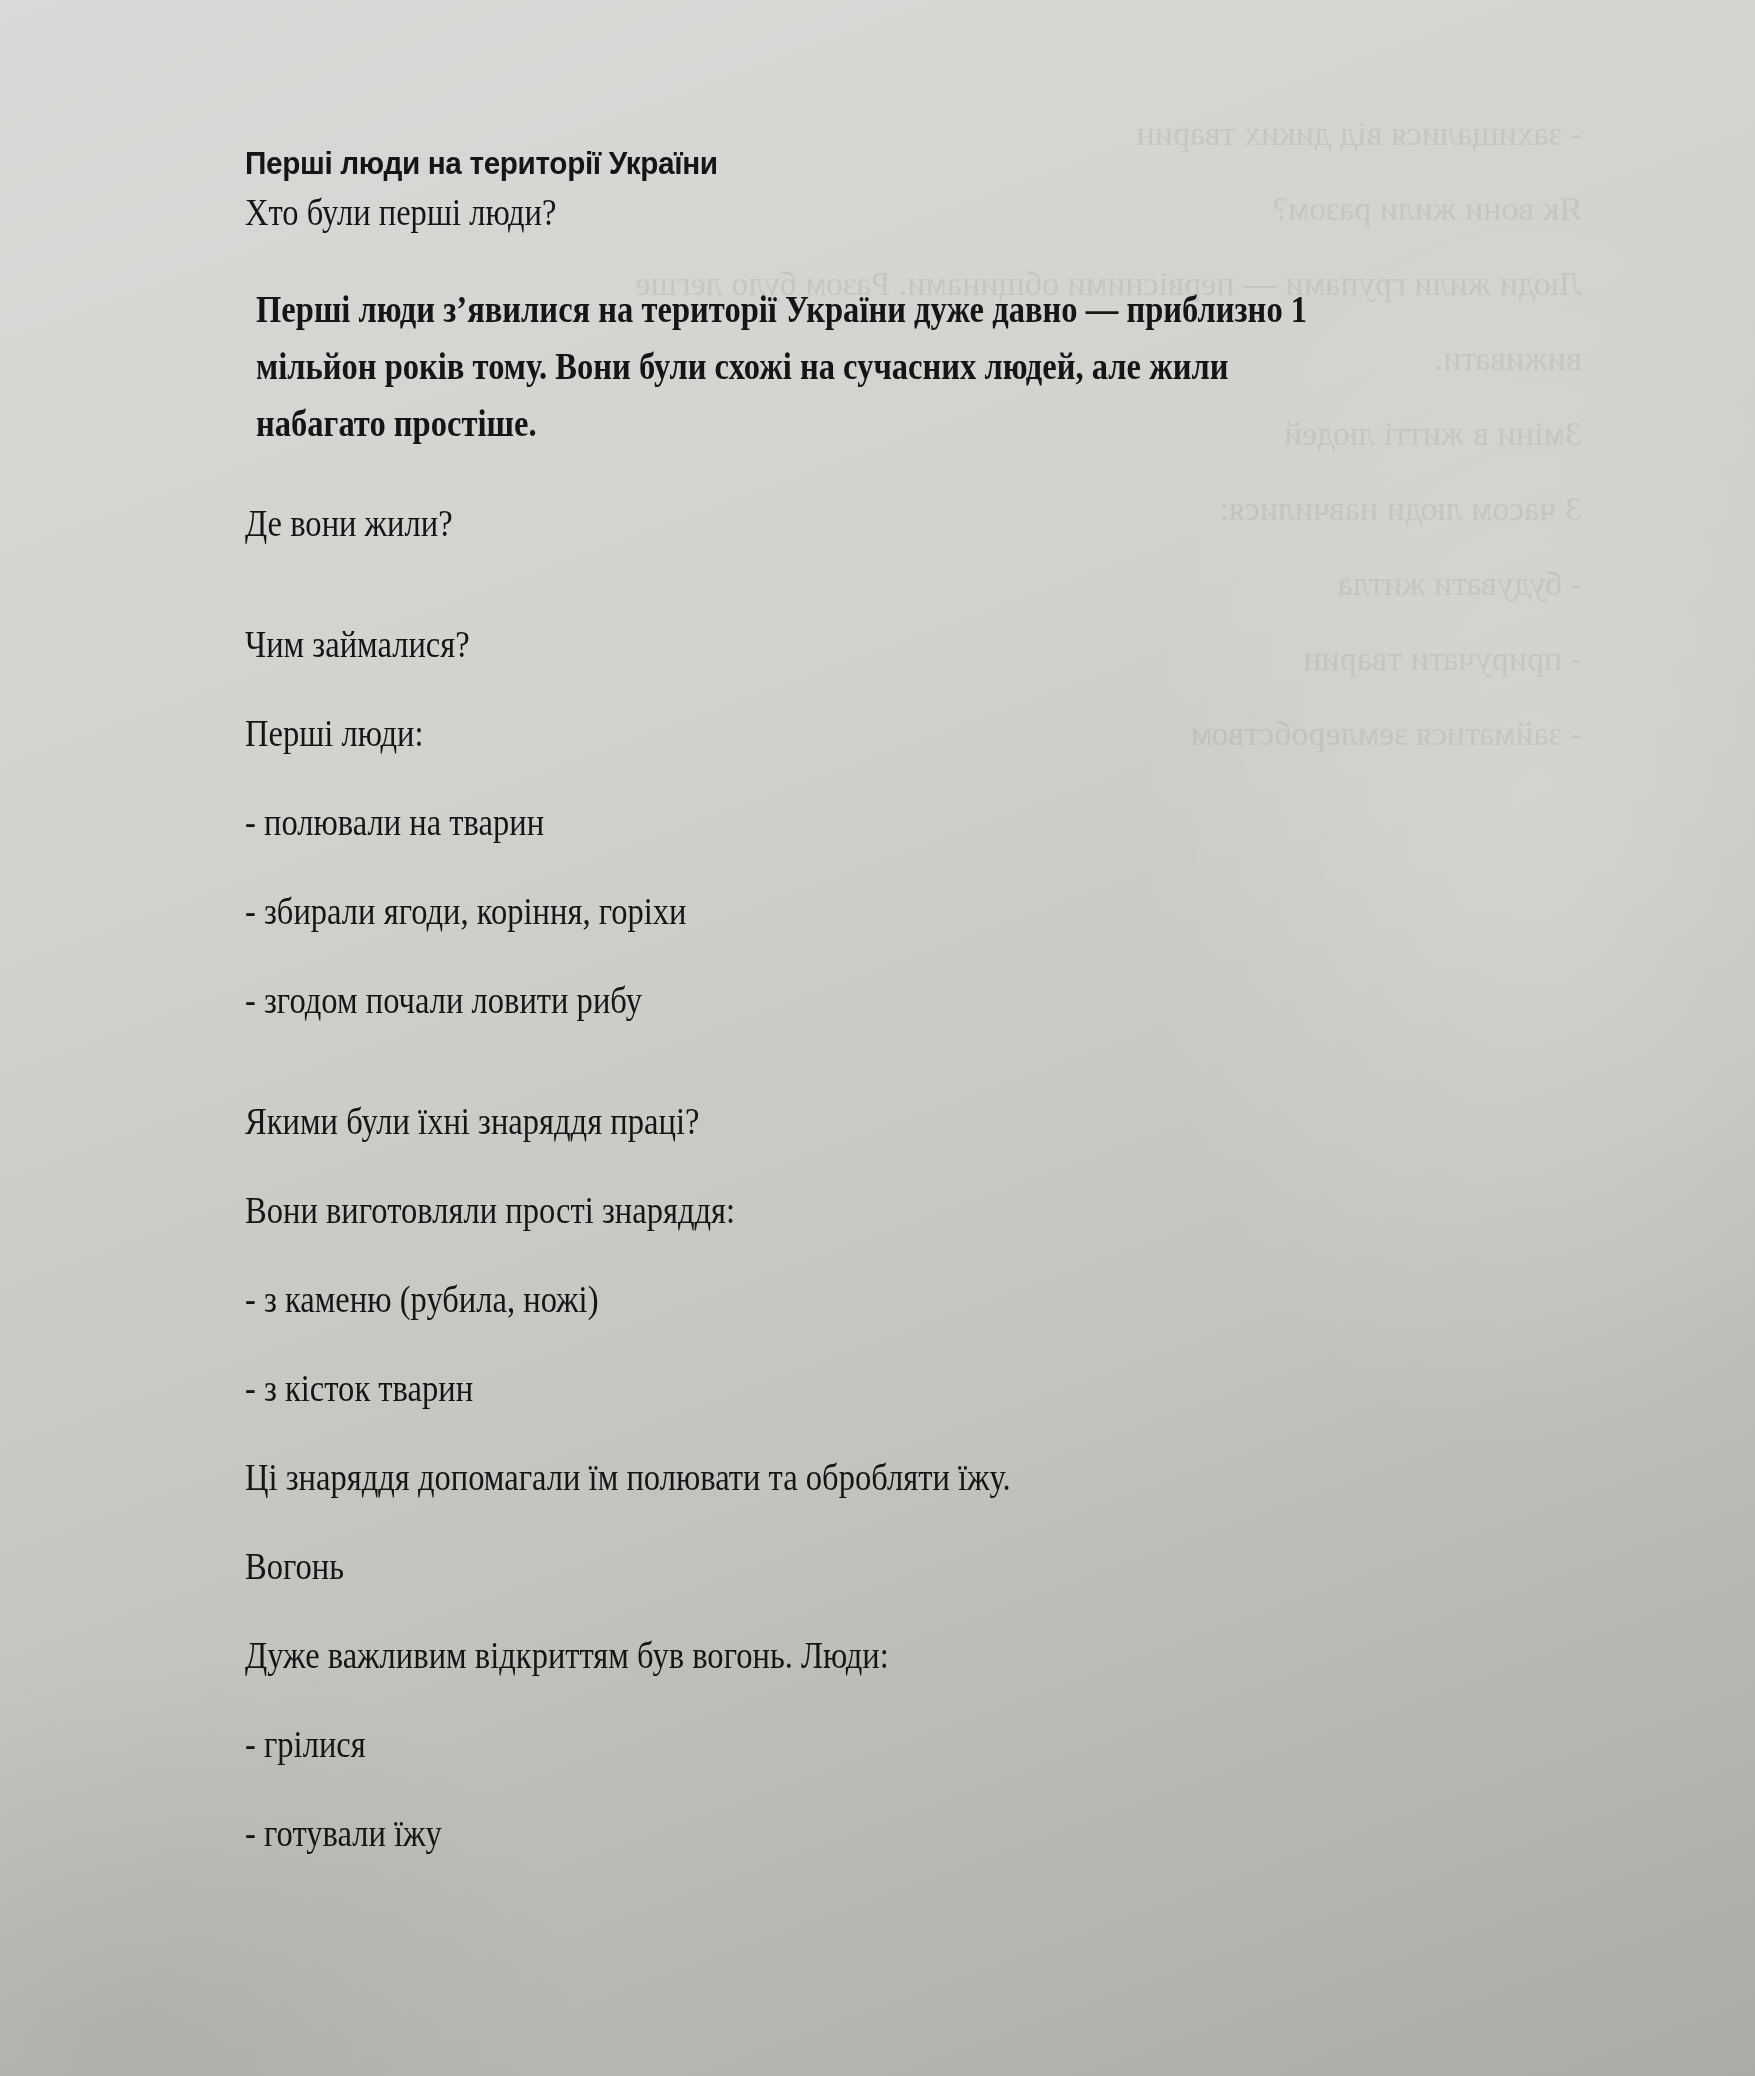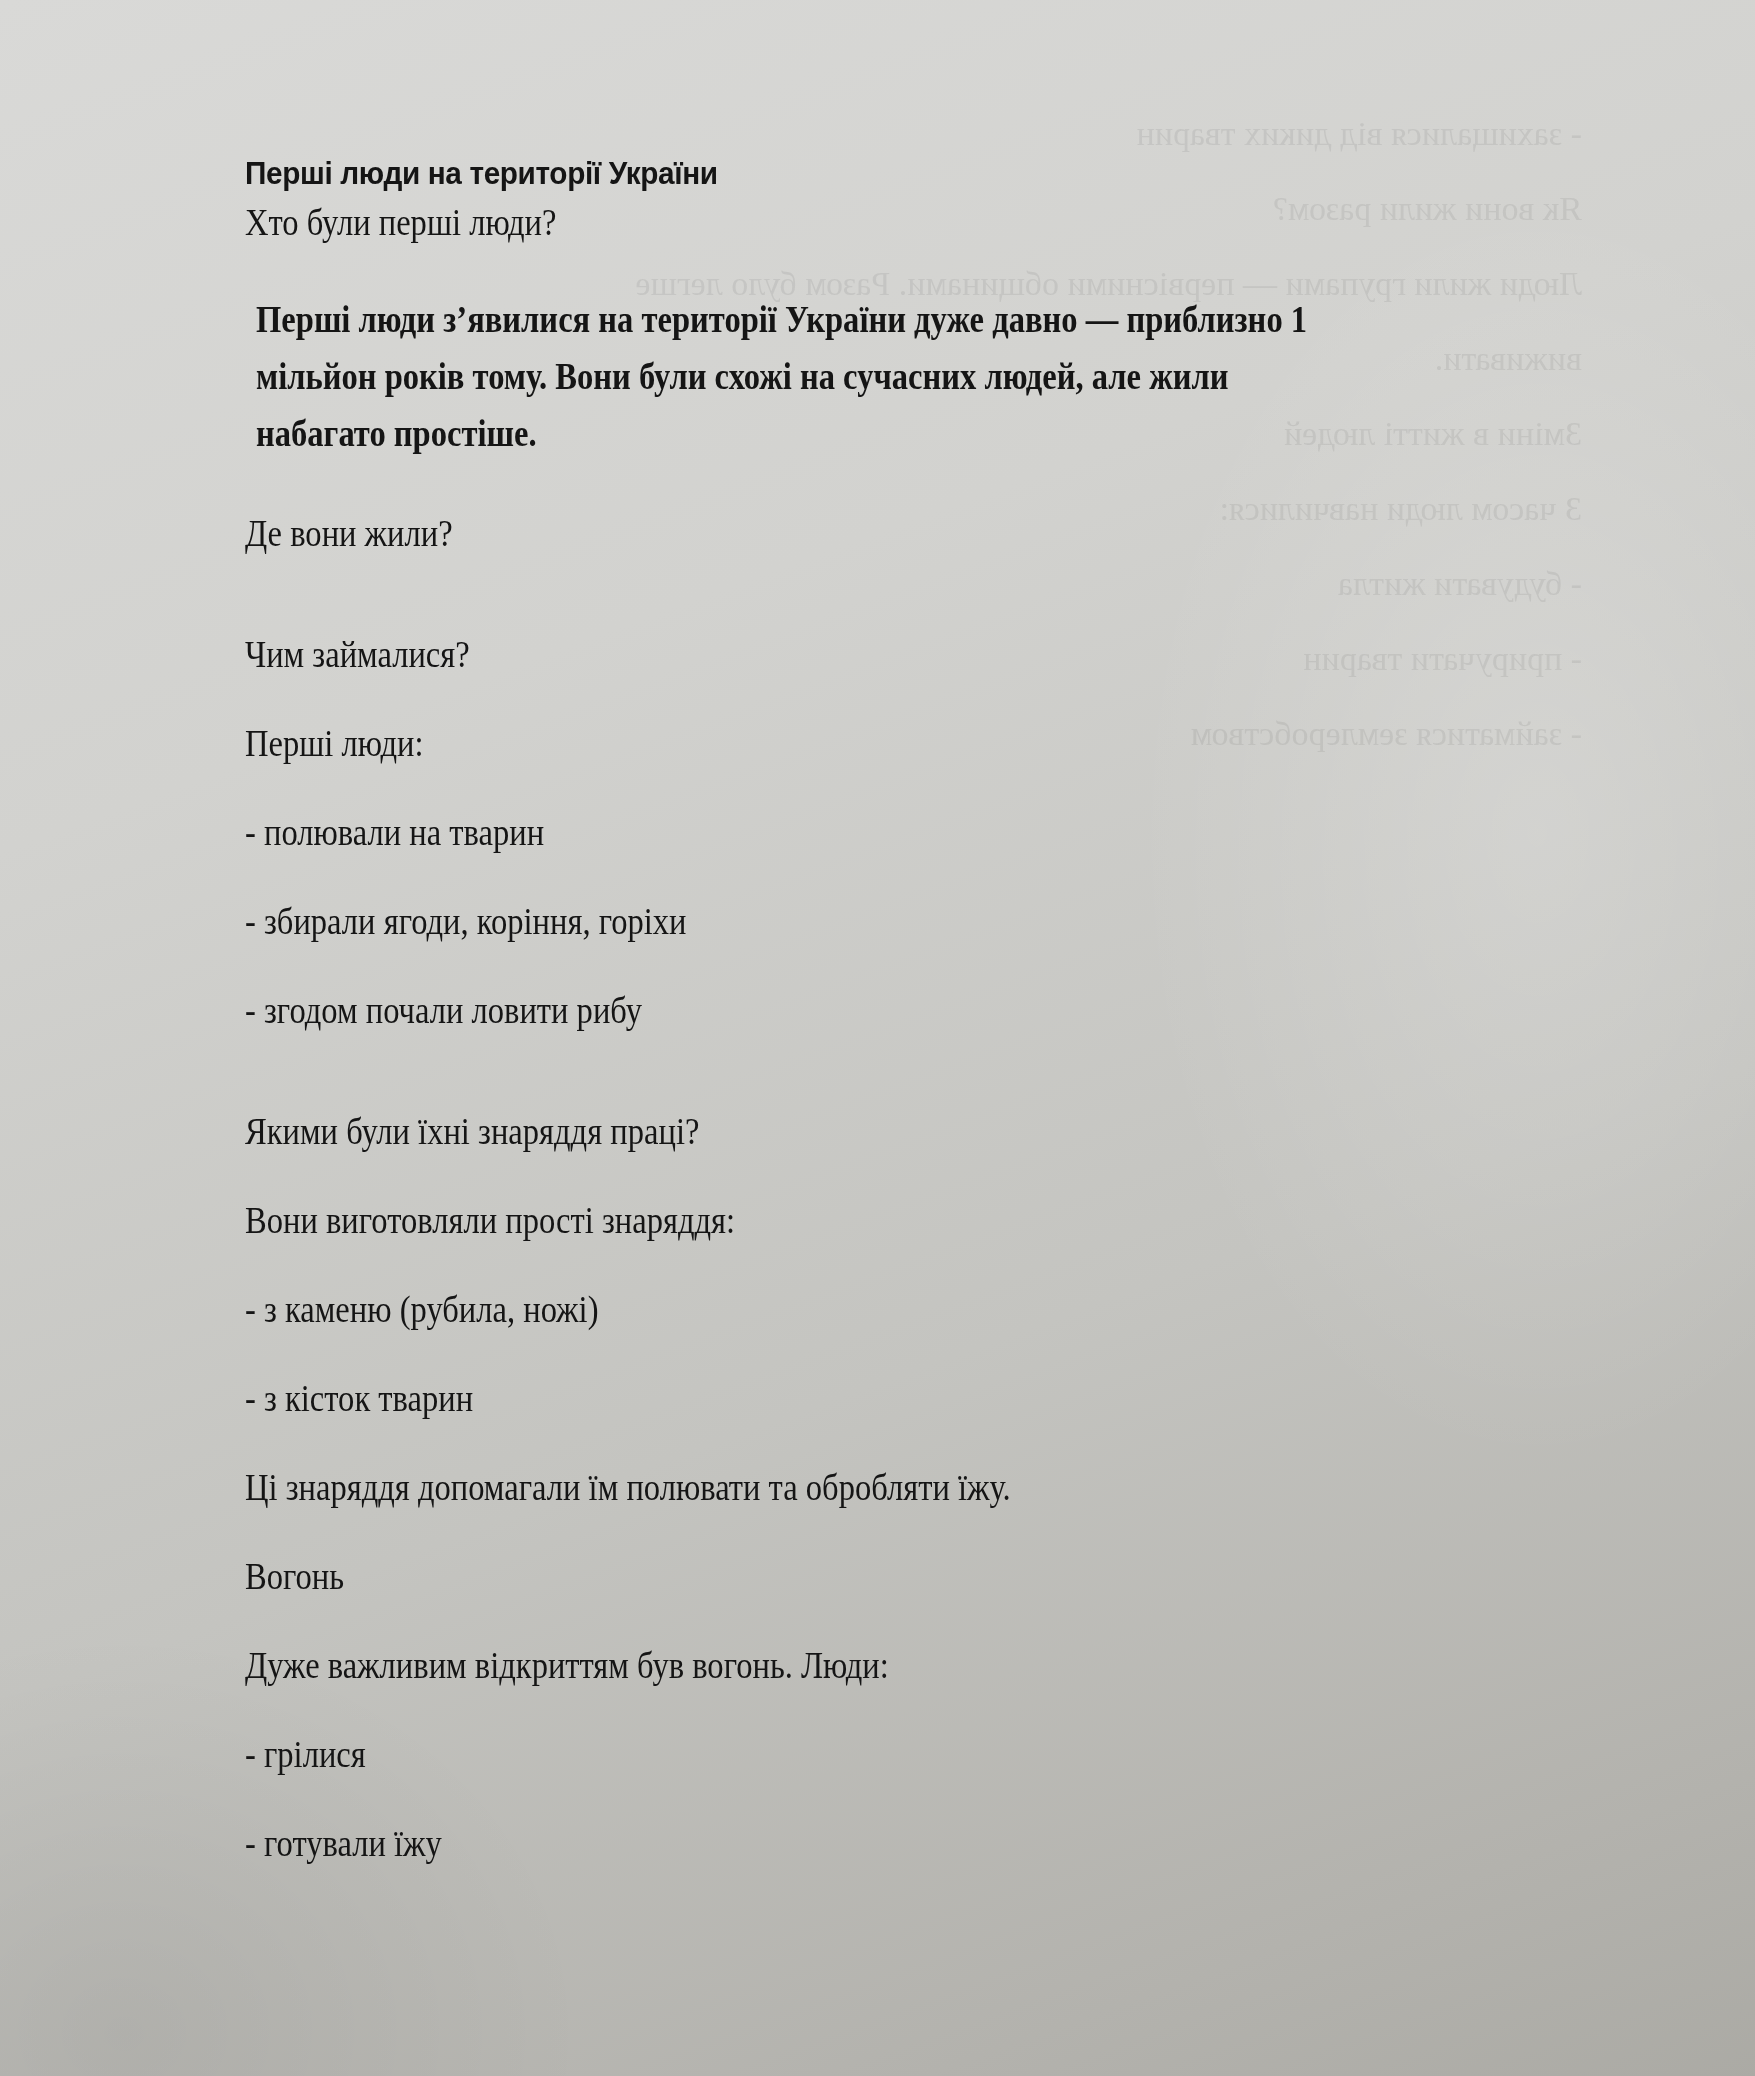--- a/index.html
+++ b/index.html
@@ -33,21 +33,21 @@
     color: rgba(60,60,60,0.09);
     transform: scaleX(-1);
     line-height: 75px;
     text-align: left;
     pointer-events: none;
   }
   .bleed div { white-space: nowrap; }
   .page {
     position: absolute;
     left: 245px;
-    top: 152px;
+    top: 142px;
     width: 1371px;
   }
   .title {
     font-family: "Liberation Sans", sans-serif;
     font-weight: bold;
     font-size: 32px;
     letter-spacing: -0.4px;
     margin: 0;
     line-height: 42px;
     transform: scaleX(0.93);

